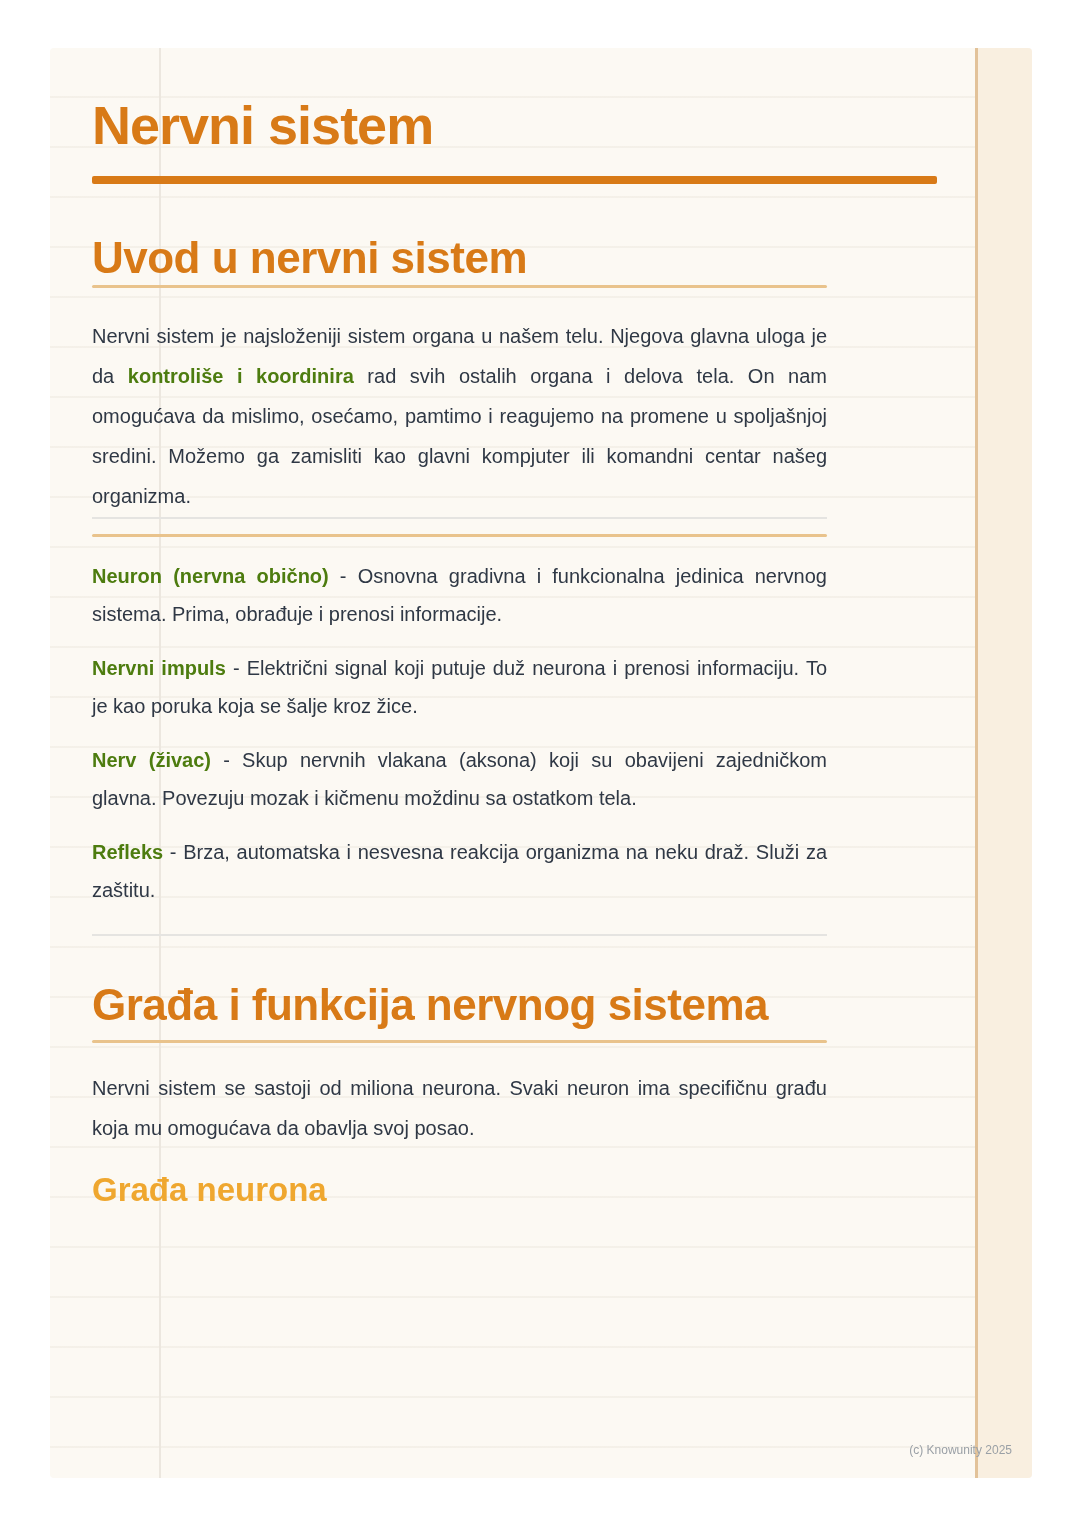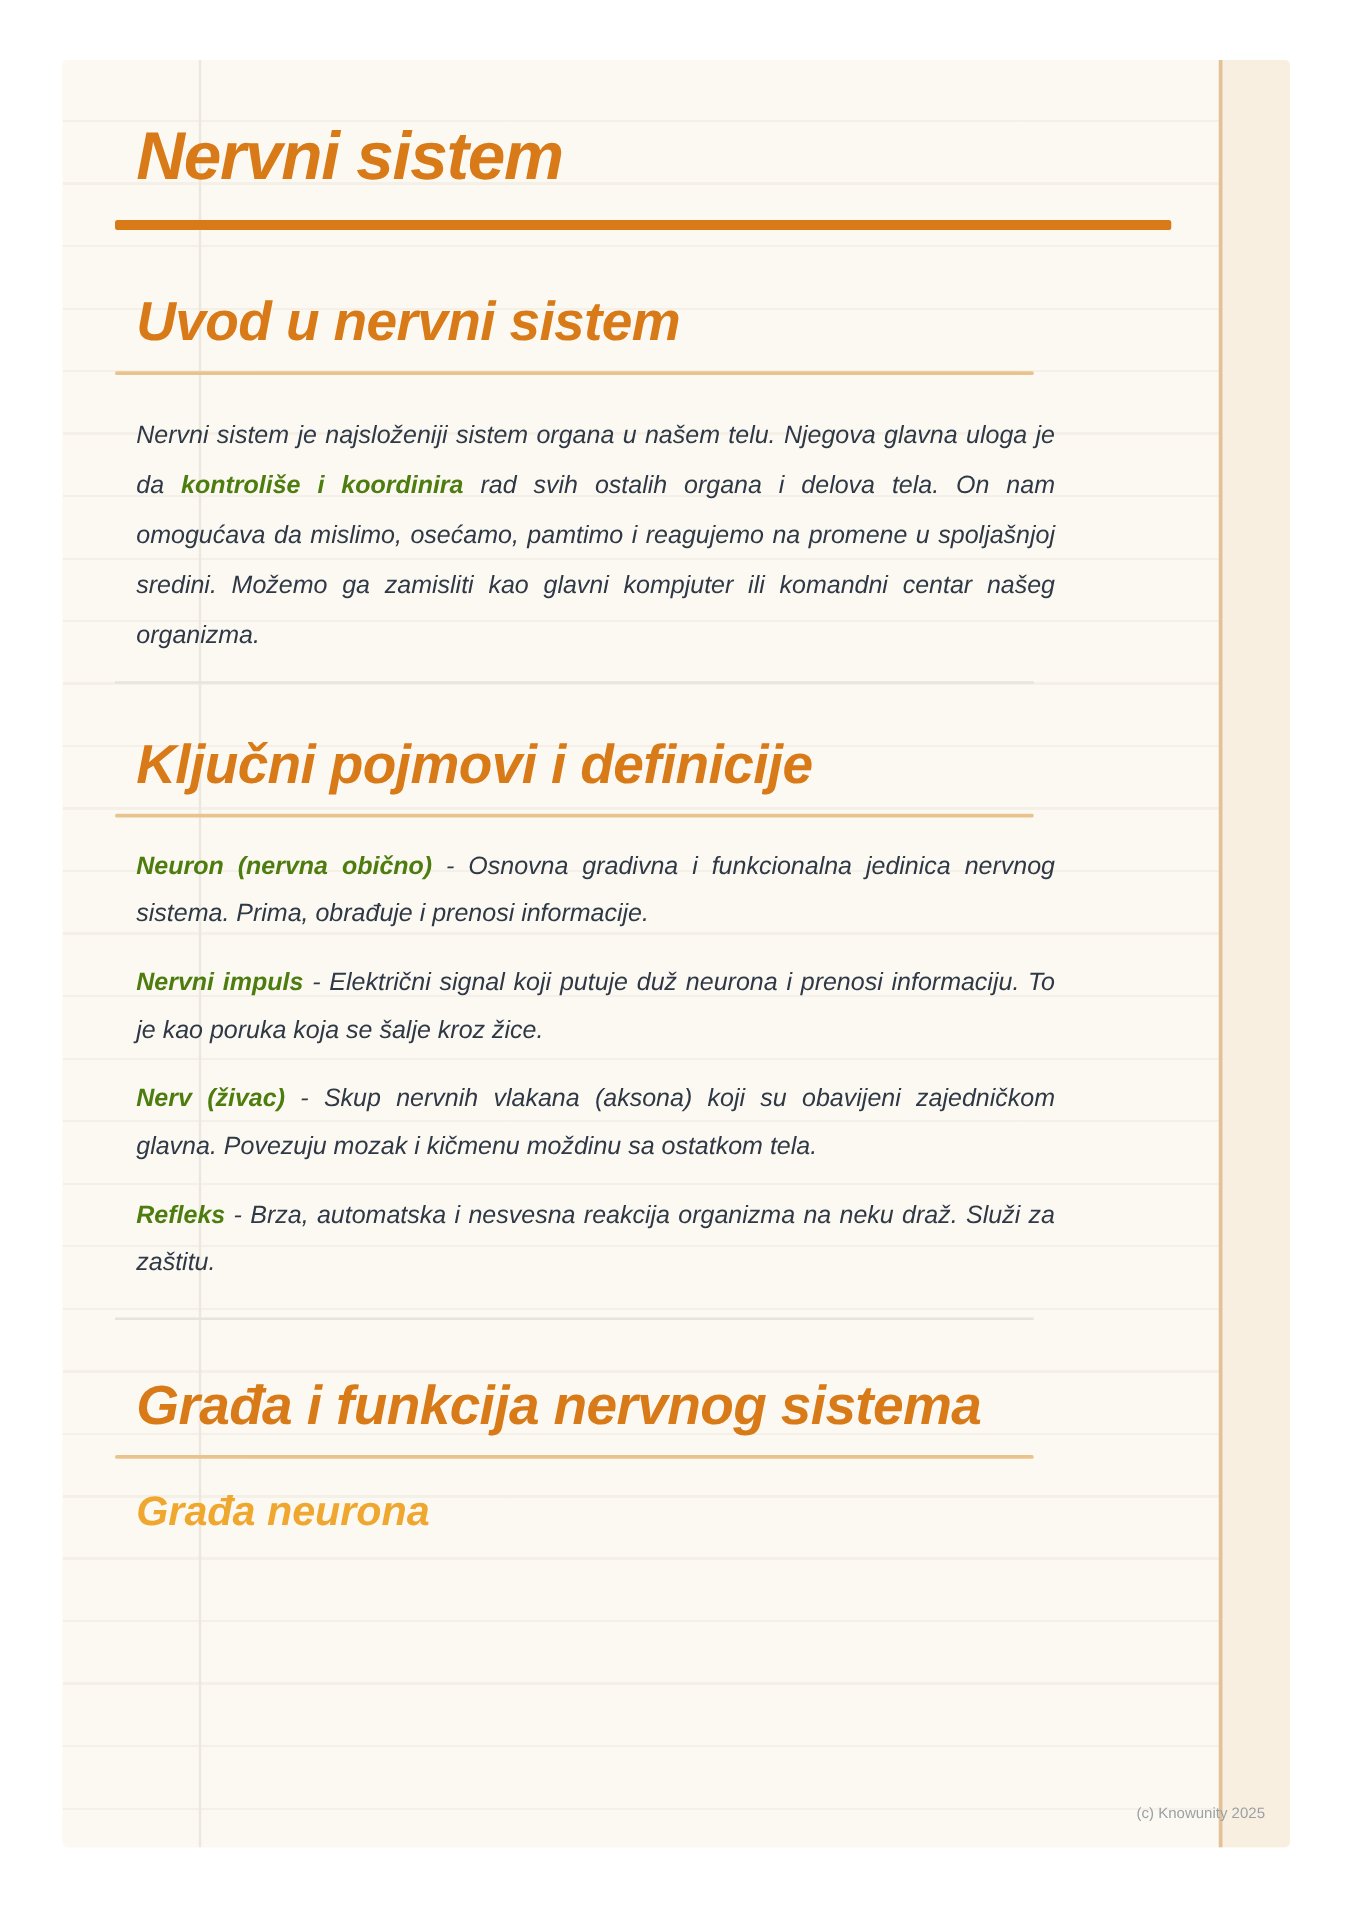--- a/index.html
+++ b/index.html
@@ -59,21 +59,21 @@
     z-index: 1;
   }
   .content {
     position: absolute;
     left: 42px;
     top: 0;
     width: 845px;
     display: flow-root;
     z-index: 2;
   }
-  h1, h2, h3, p { margin: 17px; font-style: italic; }
+  h1, h2, h3, p { margin: 0; }
   .page-title {
     margin-top: 46px;
     font-size: 54px;
     line-height: 62px;
     font-weight: bold;
     letter-spacing: -1px;
     color: var(--accent, #d87a17);
   }
   .title-rule {
     margin-top: 20px;
@@ -155,34 +155,34 @@
 
       <section class="s1">
         <h2 class="section-heading">Uvod u nervni sistem</h2>
         <div class="heading-underline"></div>
         <p class="body-text intro"><span>Nervni sistem je najsloženiji sistem organa u našem telu. Njegova glavna uloga je da </span><strong>kontroliše i koordinira</strong><span> rad svih ostalih organa i delova tela. On nam omogućava da mislimo, osećamo, pamtimo i reagujemo na promene u spoljašnjoj sredini. Možemo ga zamisliti kao glavni kompjuter ili komandni centar našeg organizma.</span></p>
       </section>
 
       <div class="divider d1"></div>
 
       <section class="s2">
-        <h2 class="section-heading">Ključni pojmovi i definicije</h2>
         <div class="heading-underline"></div>
         <div class="defs">
           <p class="body-text def"><strong>Neuron (nervna obično)</strong><span> - Osnovna gradivna i funkcionalna jedinica nervnog sistema. Prima, obrađuje i prenosi informacije.</span></p>
           <p class="body-text def"><strong>Nervni impuls</strong><span> - Električni signal koji putuje duž neurona i prenosi informaciju. To je kao poruka koja se šalje kroz žice.</span></p>
           <p class="body-text def"><strong>Nerv (živac)</strong><span> - Skup nervnih vlakana (aksona) koji su obavijeni zajedničkom glavna. Povezuju mozak i kičmenu moždinu sa ostatkom tela.</span></p>
           <p class="body-text def"><strong>Refleks</strong><span> - Brza, automatska i nesvesna reakcija organizma na neku draž. Služi za zaštitu.</span></p>
         </div>
       </section>
 
       <div class="divider d2"></div>
 
       <section class="s3">
         <h2 class="section-heading">Građa i funkcija nervnog sistema</h2>
         <div class="heading-underline"></div>
+        <p class="body-text intro2">Nervni sistem se sastoji od miliona neurona. Svaki neuron ima specifičnu građu koja mu omogućava da obavlja svoj posao.</p>
         <h3 class="subsection-heading">Građa neurona</h3>
       </section>
     </div>
 
     <div class="copyright">(c) Knowunity 2025</div>
   </div>
 </div>
 
 </body></html>

